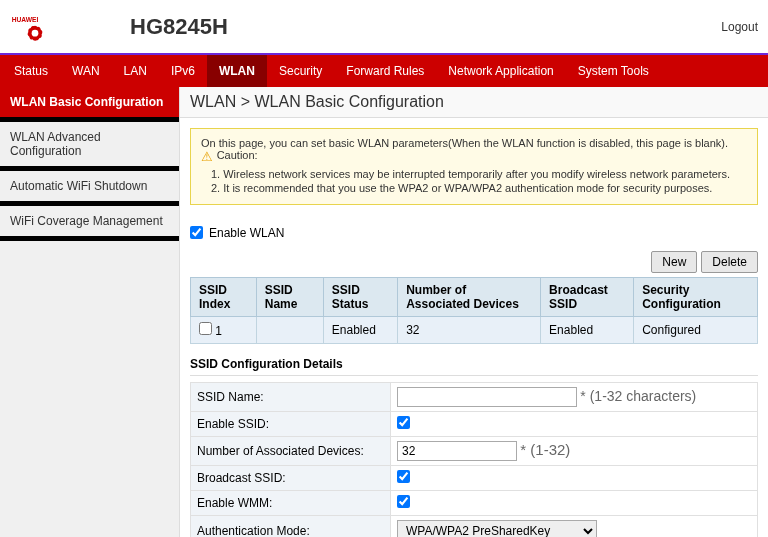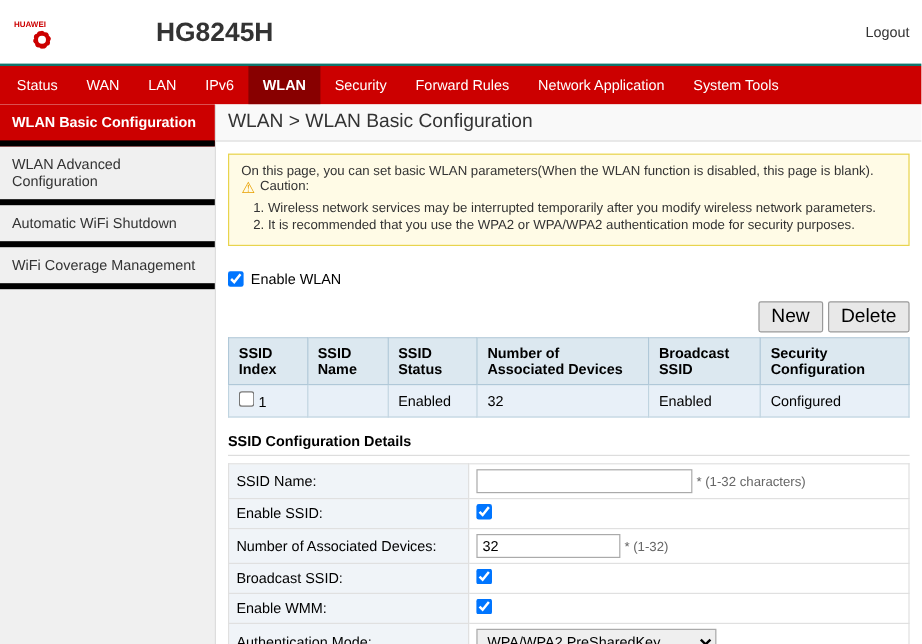--- a/index.html
+++ b/index.html
@@ -1,19 +1,19 @@
 <!DOCTYPE html>
 <html><head>
   <meta charset="utf-8">
   <style>
     * { box-sizing: border-box; margin: 0; padding: 0; }
     body { font-family: Arial, sans-serif; font-size: 12px; background: #fff; width: 768px; }
 
     
-    .header { display: flex; align-items: center; background: #fff; border-bottom: 2px solid #0f766e; height: 55px; padding: 0 10px; }
+    .header { display: flex; align-items: center; background: #fff; border-bottom: 2px solid #6d28d9; height: 55px; padding: 0 10px; }
     .logo-area { display: flex; align-items: center; width: 100px; }
     .model-title { flex: 1; font-size: 22px; font-weight: bold; color: #333; padding-left: 20px; }
     .logout-btn { margin-left: auto; color: #333; cursor: pointer; font-size: 12px; }
 
     
     .nav { background: #c00; display: flex; align-items: center; height: 32px; padding: 0 2px; }
     .nav-item { color: #fff; padding: 0 12px; font-size: 12px; cursor: pointer; height: 32px; line-height: 32px; }
     .nav-item.active { background: #800; font-weight: bold; }
 
     
@@ -38,21 +38,21 @@
     .notice-list li { margin-bottom: 2px; }
 
     
     .form-area { padding: 5px 10px; }
 
     .enable-wlan-row { padding: 6px 0; display: flex; align-items: flex-start; gap: 6px; font-size: 12px; }
 
     
     .ssid-table-wrapper { margin: 5px 0; }
     .btn-row { display: flex; justify-content: flex-end; gap: 4px; margin-bottom: 4px; }
-    .btn { padding: 3px 10px; font-size: 16px; border: 1px solid #999; background: #e8e8e8; cursor: pointer; border-radius: 2px; }
+    .btn { padding: 3px 10px; font-size: 12px; border: 1px solid #999; background: #e8e8e8; cursor: pointer; border-radius: 2px; }
 
     table.ssid-table { width: 100%; border-collapse: collapse; font-size: 12px; }
     table.ssid-table th { background: #dce8f0; border: 1px solid #b0c8d8; padding: 5px 8px; text-align: left; font-weight: bold; }
     table.ssid-table td { border: 1px solid #c0d4e0; padding: 5px 8px; background: #e8f0f8; }
 
     
     .config-section-title { font-weight: bold; font-size: 12px; padding: 8px 0 4px 0; border-bottom: 1px solid #ddd; margin-bottom: 6px; }
 
     table.config-table { width: 100%; border-collapse: collapse; font-size: 12px; }
     table.config-table td { padding: 4px 6px; border: 1px solid #e0e0e0; vertical-align: middle; }
@@ -160,34 +160,34 @@
       </div>
 
       <div class="config-section-title">SSID Configuration Details</div>
 
       <table class="config-table">
         <tbody>
             <tr>
           <td>SSID Name:</td>
           <td>
             <input type="text" style="width: 180px;">
-            <span style="font-size:11px;color:#666;"> * (1-32 characters)</span>
+            <span style="font-size:14px;color:#666;"> * (1-32 characters)</span>
           </td>
         </tr>
         <tr>
           <td>Enable SSID:</td>
           <td>
             <input type="checkbox" checked="" style="">
           </td>
         </tr>
         <tr>
           <td>Number of Associated Devices:</td>
           <td>
             <input type="text" value="32" style="width: 120px;">
-            <span style="font-size:11px;color:#666;"> * (1-32)</span>
+            <span style="font-size:15px;color:#666;"> * (1-32)</span>
           </td>
         </tr>
         <tr>
           <td>Broadcast SSID:</td>
           <td>
             <input type="checkbox" checked="" style="">
           </td>
         </tr>
         <tr>
           <td>Enable WMM:</td>

